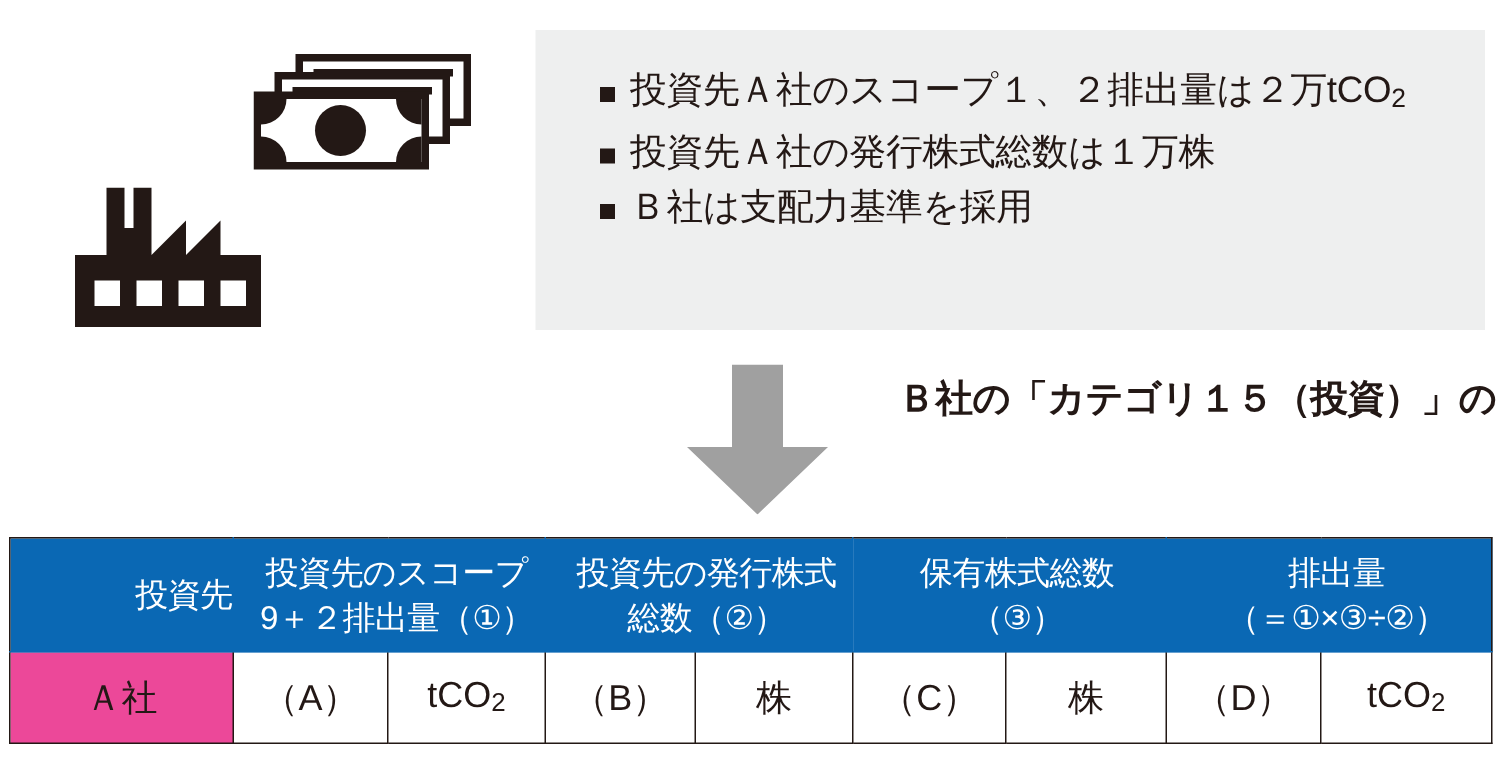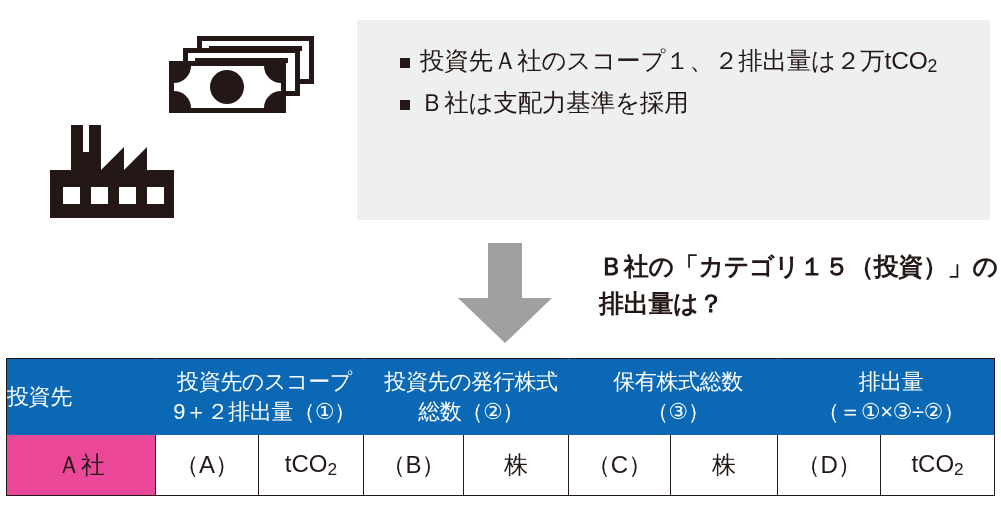--- a/index.html
+++ b/index.html
@@ -121,21 +121,21 @@
     color: #ffffff;
     border-color: #0a68b4;
     font-weight: normal;
     font-size: 22px;
     line-height: 30px;
     height: 75px;
     vertical-align: middle;
     letter-spacing: -0.4px;
   }
   #emissions-table thead th.hcenter {
-    text-align: left;
+    text-align: right;
   }
   #emissions-table thead th.hleft {
     text-align: center;
     padding-left: 10px;
   }
   #emissions-table thead th .hline {
     display: block;
     white-space: nowrap;
   }
   #emissions-table thead th.outer-left { border-left-color: #231815; }
@@ -187,32 +187,34 @@
   </svg>
 
 </div>
 
 <div id="facts-panel">
   <ul id="facts-list">
     <li>
       <span class="bullet-square"></span><span>投資先Ａ社のスコープ１、２排出量は２万tCO</span><span class="sub2">2</span>
     </li>
     <li>
+      <span class="bullet-square"></span><span>投資先Ａ社の発行株式総数は１万株</span>
+    </li>
+    <li>
       <span class="bullet-square"></span><span>Ｂ社は支配力基準を採用</span>
     </li>
   </ul>
 </div>
 
 <svg id="arrow-down" viewBox="0 0 94 100">
   <path fill="#a0a0a0" d="M30 0 L64 0 L64 55 L94 55 L47 100 L0 55 L30 55 Z"></path>
 </svg>
 
 <div id="question-block">
   <div>Ｂ社の「カテゴリ１５（投資）」の</div>
-  <div>排出量は？</div>
 </div>
 
 <table id="emissions-table">
   <colgroup>
     <col style="width:149px">
     <col style="width:103px">
     <col style="width:105px">
     <col style="width:100px">
     <col style="width:105px">
     <col style="width:102px">

